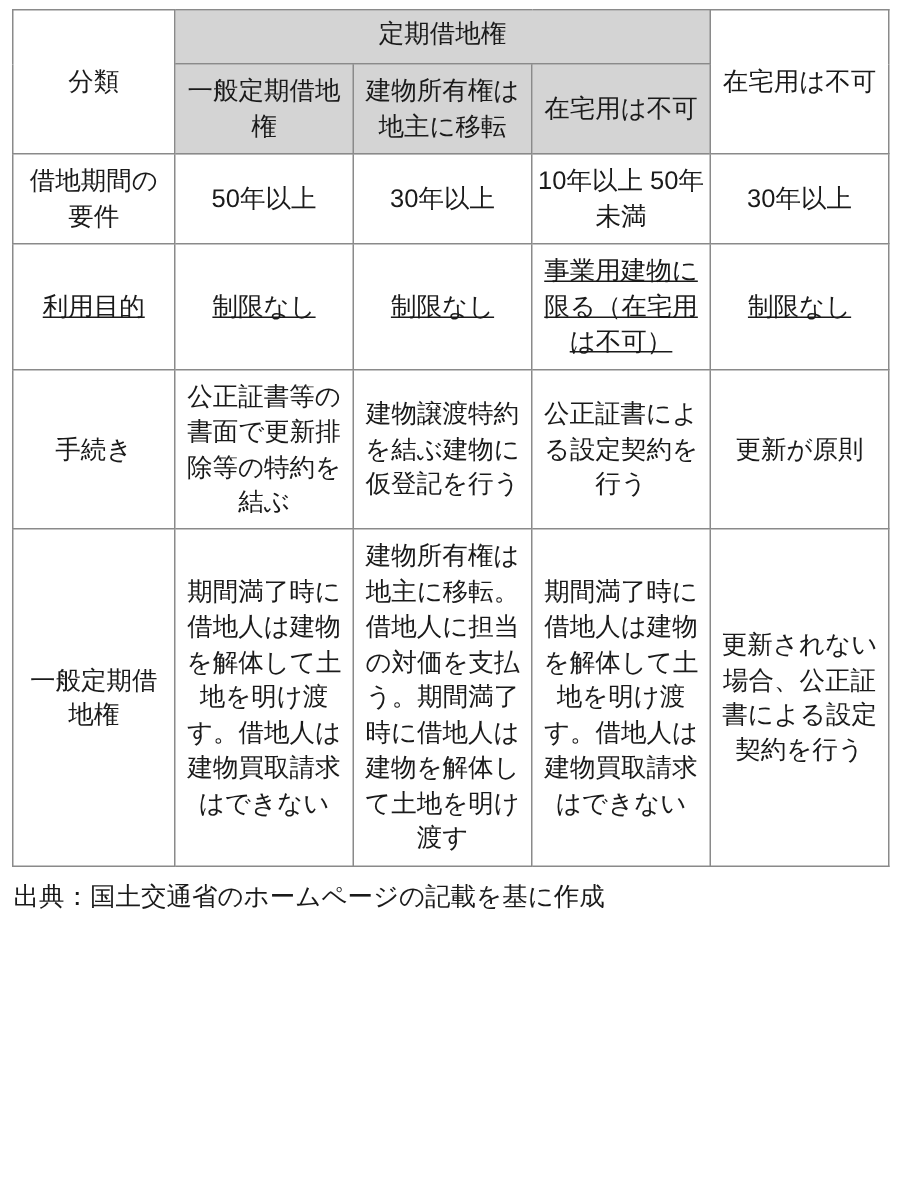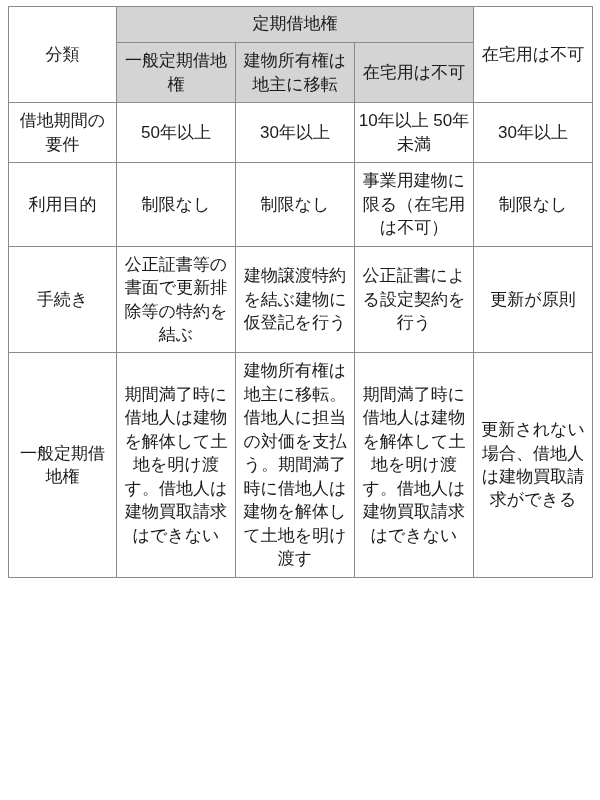--- a/index.html
+++ b/index.html
@@ -55,21 +55,21 @@
   }
   .hdr-sub {
     font-size: 17px;
     padding: 12px 4px;
     line-height: 1.32;
   }
   .rowlabel {
     font-size: 17px;
   }
   .cell-short { padding: 16px 4px; }
-  .cell-mid   { padding: 14px 4px; }
+  .cell-mid   { padding: 14px 4px; text-decoration: underline; }
   .cell-tall  { padding: 12px 4px; }
   .cell-vtall { padding: 10px 5px; line-height: 1.45; }
 
   .source {
     margin-top: 9px;
     font-size: 17px;
     line-height: 1.3;
     padding-left: 1px;
   }
 </style>
@@ -121,18 +121,19 @@
         <td class="cell-tall">建物譲渡特約を結ぶ建物に仮登記を行う</td>
         <td class="cell-tall">公正証書による設定契約を行う</td>
         <td class="cell-tall">更新が原則</td>
       </tr>
 
       <tr>
         <td class="rowlabel cell-vtall">一般定期借地権</td>
         <td class="cell-vtall">期間満了時に借地人は建物を解体して土地を明け渡す。借地人は建物買取請求はできない</td>
         <td class="cell-vtall">建物所有権は地主に移転。借地人に担当の対価を支払う。期間満了時に借地人は建物を解体して土地を明け渡す</td>
         <td class="cell-vtall">期間満了時に借地人は建物を解体して土地を明け渡す。借地人は建物買取請求はできない</td>
-        <td class="cell-vtall">更新されない場合、借地人は建物買取請求ができる</td>
+        <td class="cell-vtall">更新されない場合、公正証書による設定契約を行う</td>
       </tr>
     </tbody>
   </table>
 
+  <div class="source">出典：国土交通省のホームページの記載を基に作成</div>
 </div>
 
 </body></html>

